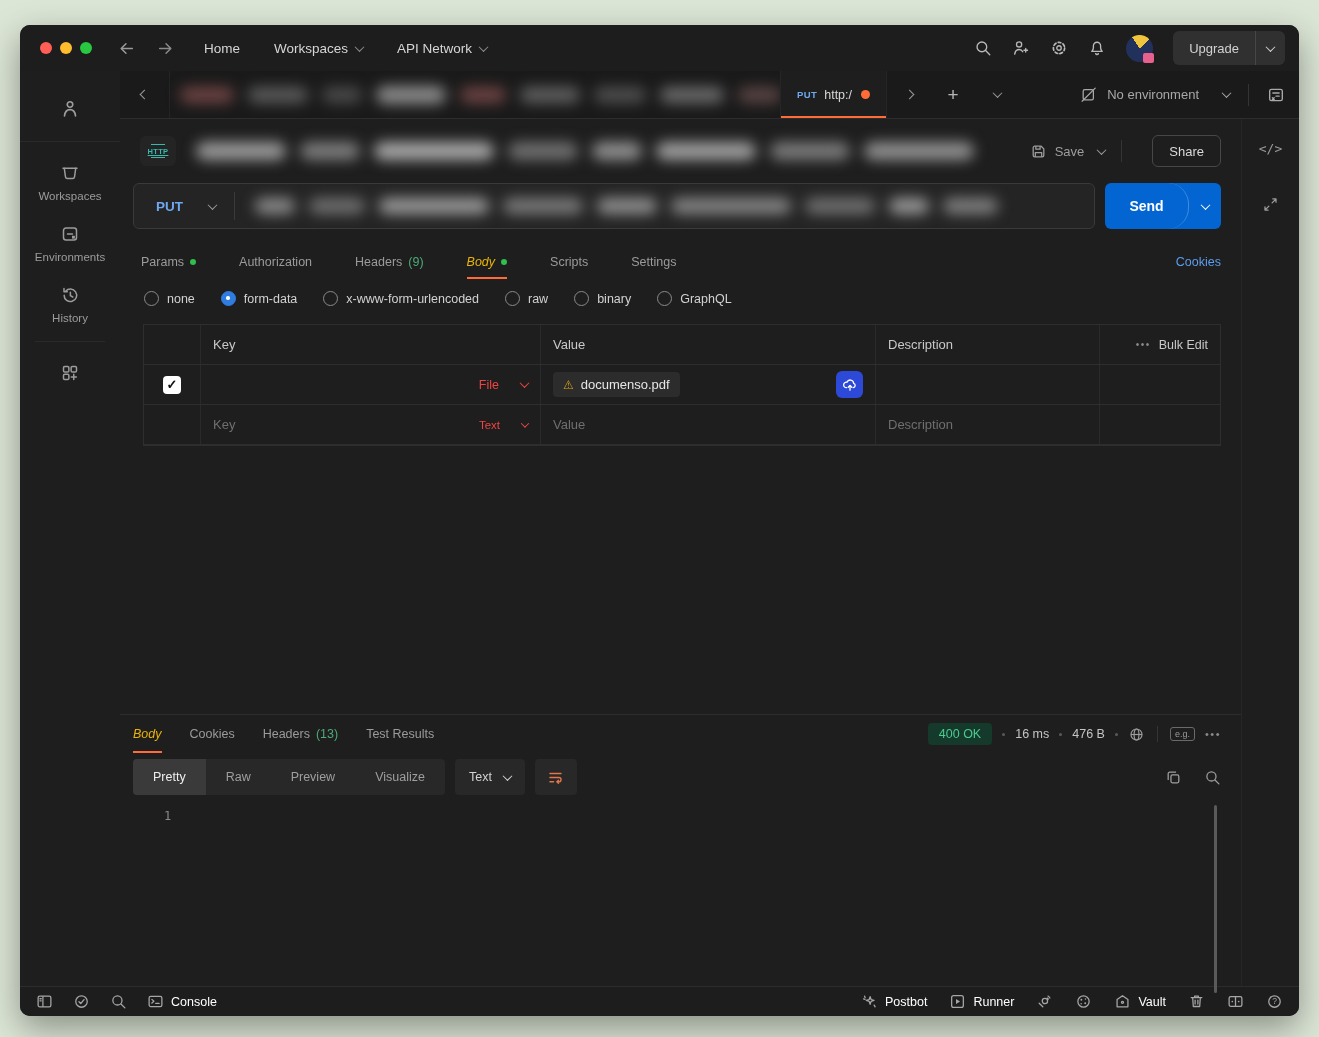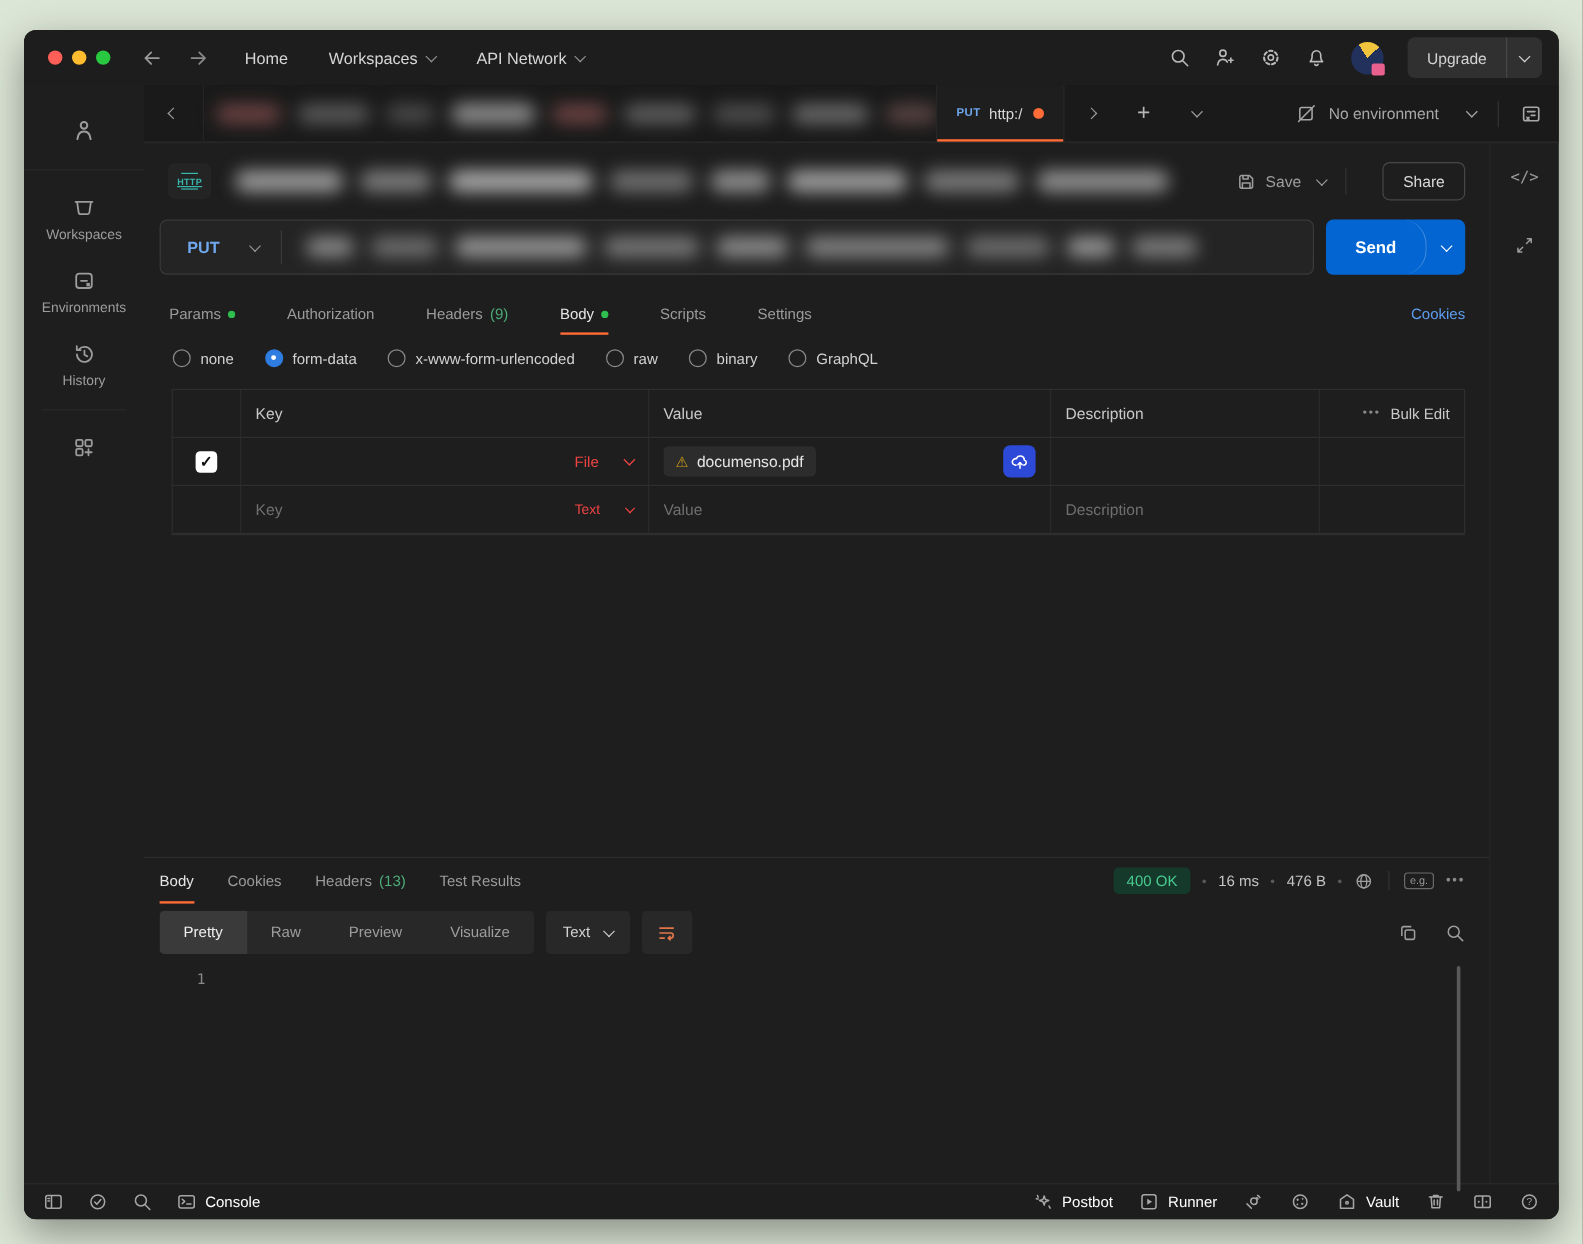--- a/index.html
+++ b/index.html
@@ -77,21 +77,21 @@
   .method .chev { color:#9a9a9a; }
   .method-sep { width:1px; align-self:stretch; margin:8px 0; background:#3a3a3a; }
   .url-blur { flex:1; height:30px; margin:0 14px; border-radius:4px; }
   .send-btn { height:46px; width:116px; background:#0265d2; border-radius:6px; display:flex; overflow:hidden; color:#fff; }
   .send-main { flex:1; display:flex; align-items:center; justify-content:center; font-size:14px; font-weight:bold; border-right:1px solid rgba(255,255,255,.25);border-radius:21px; }
   .send-caret { width:32px; display:flex; align-items:center; justify-content:center; }
   
   .req-tabs { display:flex; align-items:center; gap:43px; padding:6px 20px 0 21px; height:40px; font-size:12.5px; color:#9b9b9b; }
   .rtab { display:flex; align-items:center; gap:6px; height:100%; position:relative; cursor:default; }
   .rtab .cnt { color:#4cab78; }
-  .rtab.active { color:#e5e5e5; }
+  .rtab.active { color:#eab308;font-style:italic; }
   .rtab.active::after { content:""; position:absolute; left:0; right:0; bottom:0; height:2px; background:#ff6c37; }
   .gdot { width:6px; height:6px; border-radius:50%; background:#2fbf4f; }
   .cookies-link { margin-left:auto; color:#5c9ded; font-size:12.5px; }
   
   .radio-row { display:flex; align-items:center; gap:26px; padding:12px 20px 10px 24px; font-size:12.5px; color:#d2d2d2; }
   .radio { display:flex; align-items:center; gap:8px; cursor:default; }
   .rb { width:15px; height:15px; border-radius:50%; border:1.5px solid #8a8a8a; background:transparent; position:relative; }
   .radio.sel .rb { border-color:#2f7de1; background:#2f7de1; }
   .radio.sel .rb::after { content:""; position:absolute; left:4.2px; top:4.2px; width:3.6px; height:3.6px; border-radius:50%; background:#fff; }
   

